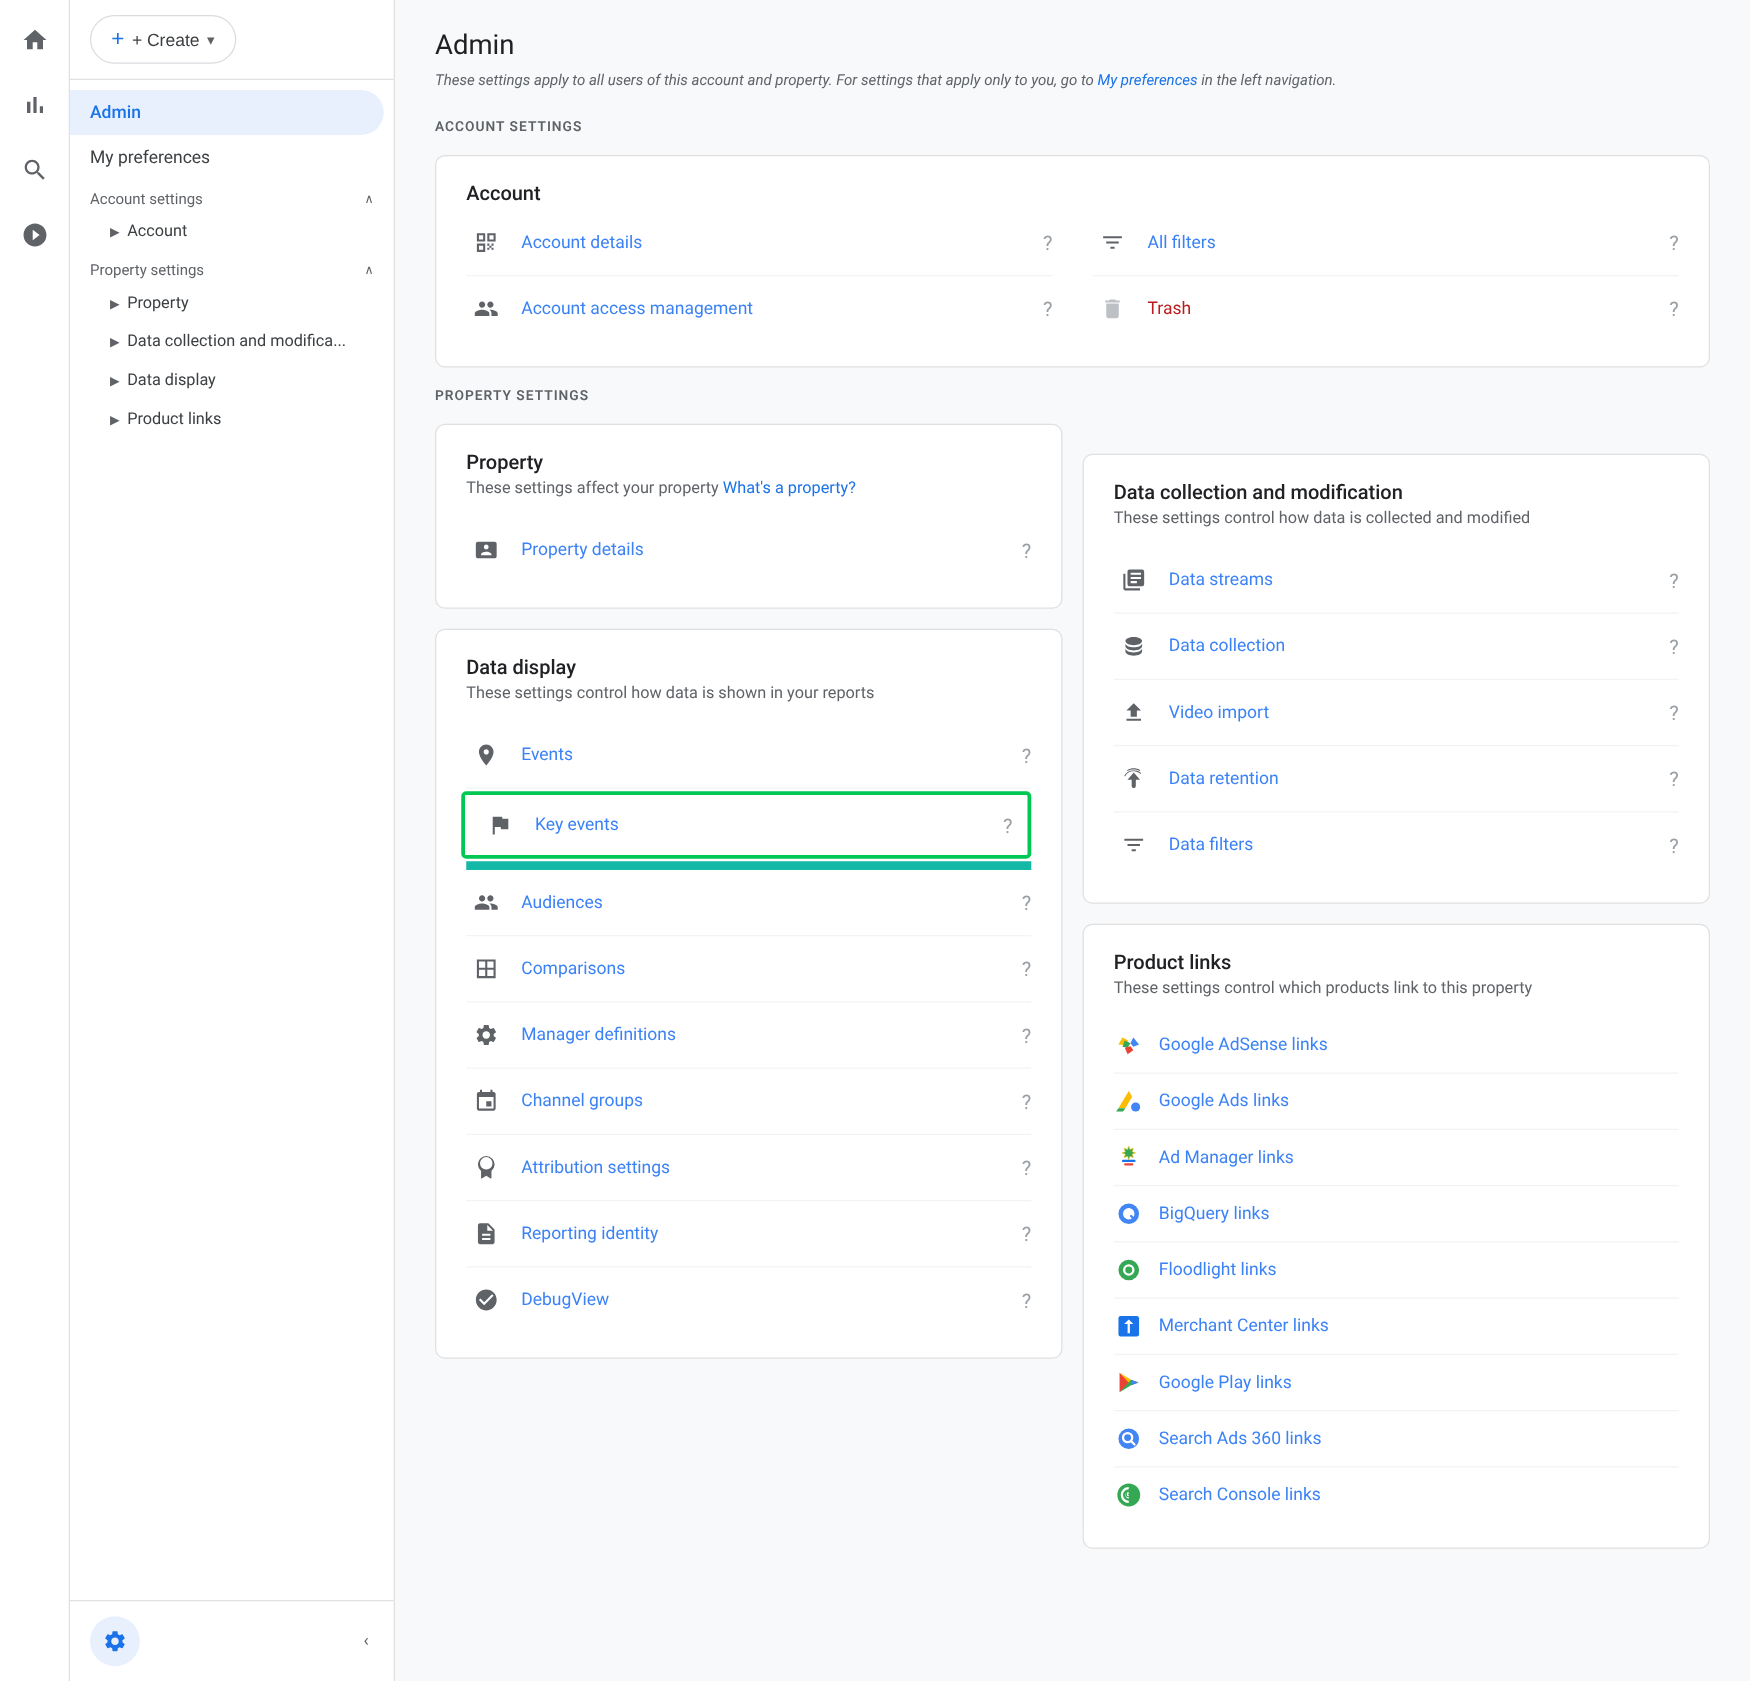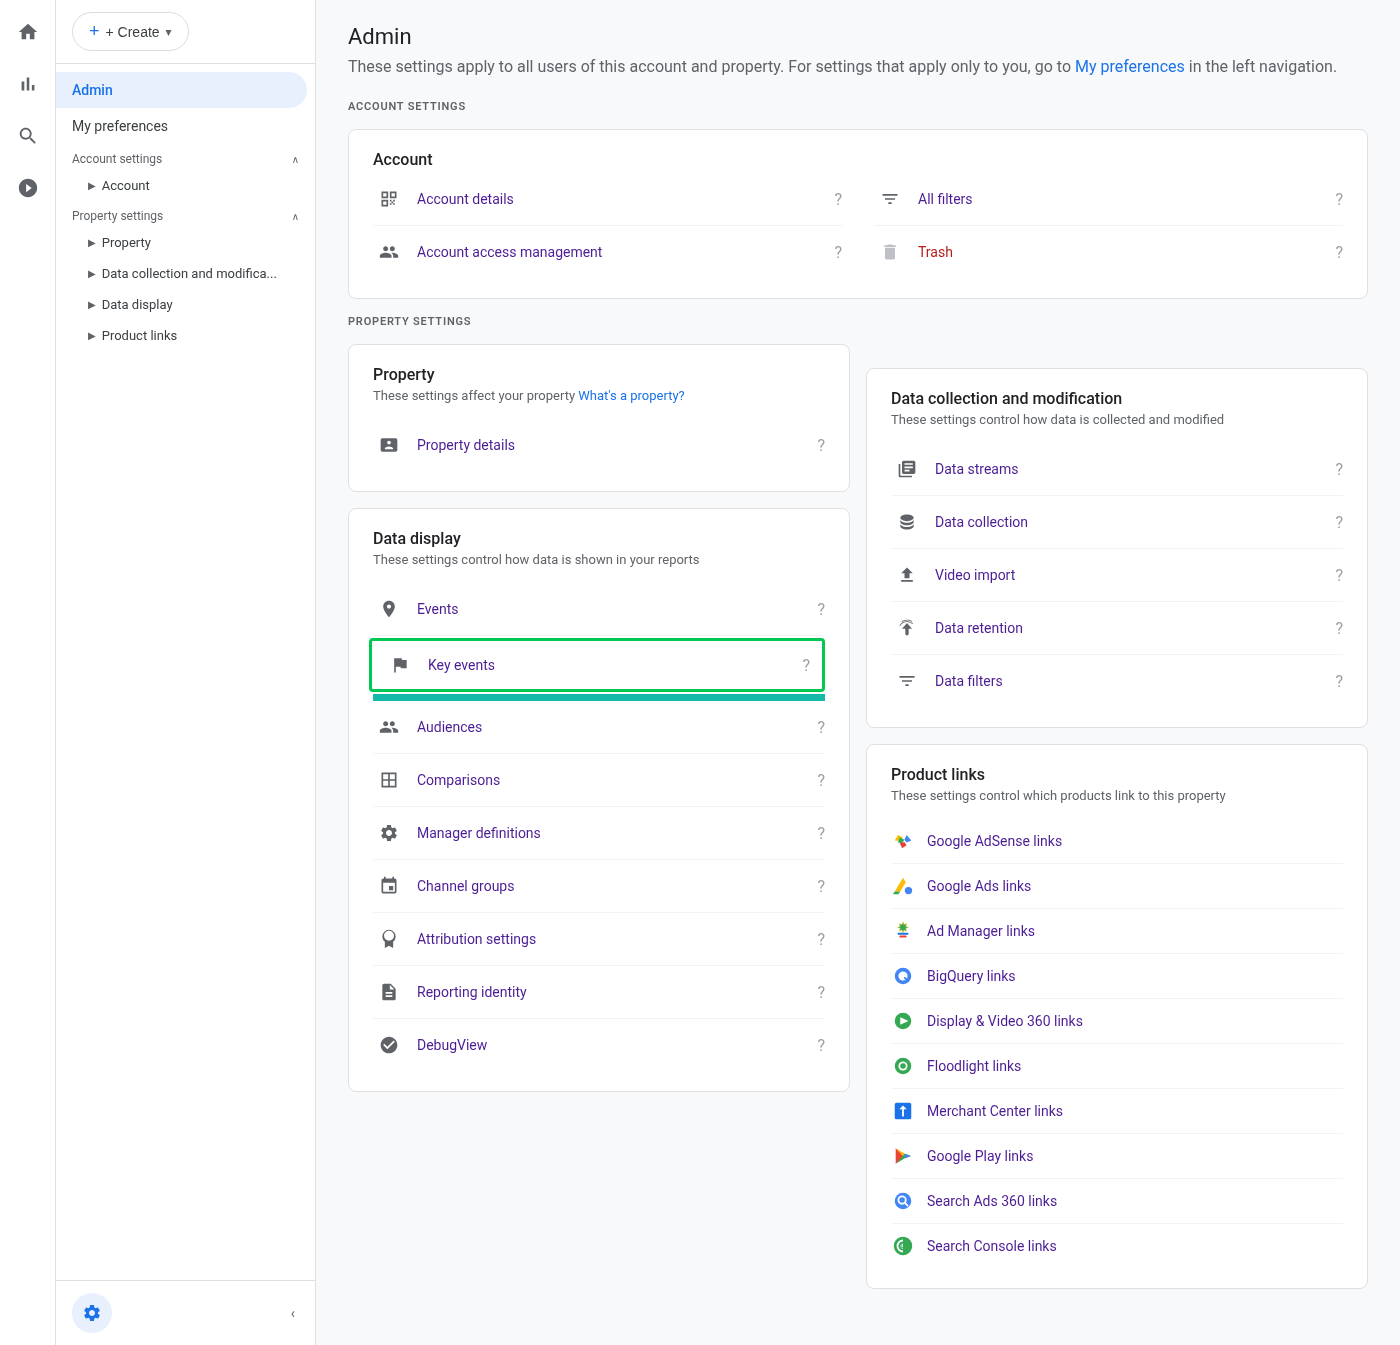--- a/index.html
+++ b/index.html
@@ -137,23 +137,24 @@
     }
 
     .page-title {
       font-size: 22px;
       font-weight: 400;
       color: #202124;
       margin-bottom: 8px;
     }
 
     .page-desc {
-      font-size: 16px;
+      font-size: 12px;
       color: #5f6368;
       margin-bottom: 24px;
+      font-style: italic;
     }
 
     .page-desc a { color: #1a73e8; text-decoration: none; }
 
     .section-header {
       font-size: 11px;
       font-weight: 600;
       color: #5f6368;
       letter-spacing: 0.8px;
       margin-bottom: 16px;
@@ -199,21 +200,21 @@
       align-items: center;
       justify-content: center;
       color: #5f6368;
       font-size: 18px;
       flex-shrink: 0;
     }
 
     .card-item-label {
       flex: 1;
       font-size: 14px;
-      color: #4c1d95;
+      color: #3b82f6;
     }
 
     .card-item-label.grayed { color: #b91c1c; }
 
     .card-item-help {
       color: #9aa0a6;
       font-size: 16px;
       cursor: pointer;
     }
 
@@ -618,29 +619,20 @@
           <div class="product-icon">
             <svg viewBox="0 0 24 24" width="22" height="22">
               <circle cx="12" cy="12" r="9" fill="#4285f4"></circle>
               <circle cx="12" cy="12" r="5" fill="#fff"></circle>
               <path d="M14 14l3 3" stroke="#4285f4" stroke-width="2" stroke-linecap="round"></path>
             </svg>
           </div>
           <span class="card-item-label">BigQuery links</span>
         </div>
 
-        <div class="card-item">
-          <div class="product-icon">
-            <svg viewBox="0 0 24 24" width="22" height="22">
-              <circle cx="12" cy="12" r="9" fill="#34a853"></circle>
-              <polygon points="9,8 18,12 9,16" fill="#fff"></polygon>
-            </svg>
-          </div>
-          <span class="card-item-label">Display &amp; Video 360 links</span>
-        </div>
 
         <div class="card-item">
           <div class="product-icon">
             <svg viewBox="0 0 24 24" width="22" height="22">
               <circle cx="12" cy="12" r="9" fill="#34a853"></circle>
               <circle cx="12" cy="12" r="5" fill="#fff"></circle>
               <circle cx="12" cy="12" r="3" fill="#34a853"></circle>
             </svg>
           </div>
           <span class="card-item-label">Floodlight links</span>

